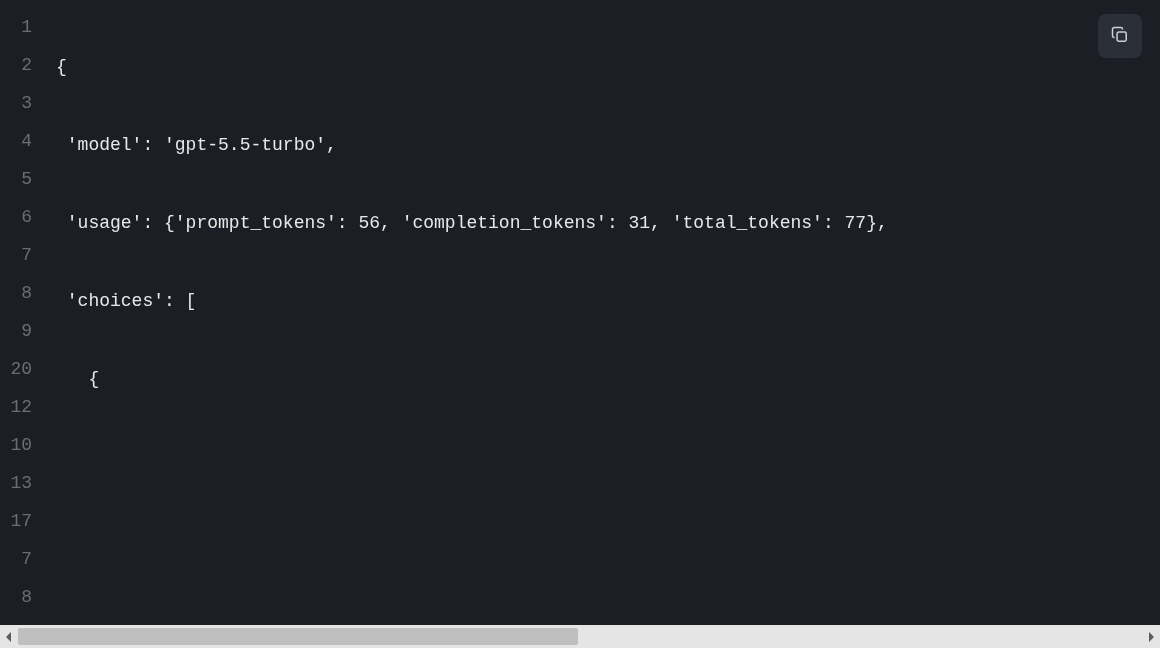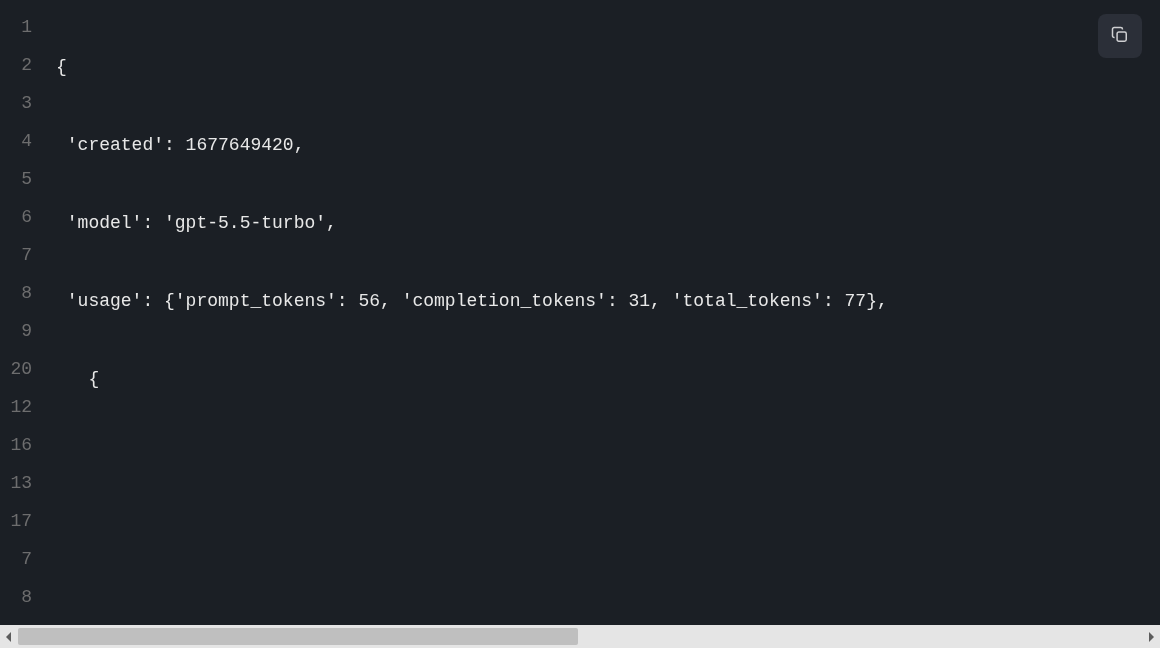--- a/index.html
+++ b/index.html
@@ -135,31 +135,31 @@
       <div class="line-number">2</div>
       <div class="line-number">3</div>
       <div class="line-number">4</div>
       <div class="line-number">5</div>
       <div class="line-number">6</div>
       <div class="line-number">7</div>
       <div class="line-number">8</div>
       <div class="line-number">9</div>
       <div class="line-number">20</div>
       <div class="line-number">12</div>
-      <div class="line-number">16</div>
+      <div class="line-number">10</div>
       <div class="line-number">13</div>
       <div class="line-number">17</div>
       <div class="line-number">7</div>
       <div class="line-number">8</div>
     </div>
     <div class="code-lines">
       <div class="code-line">{</div>
-      <div class="code-line"> 'created': 1677649420,</div>
       <div class="code-line"> 'model': 'gpt-5.5-turbo',</div>
       <div class="code-line"> 'usage': {'prompt_tokens': 56, 'completion_tokens': 31, 'total_tokens': 77},</div>
+      <div class="code-line"> 'choices': [</div>
       <div class="code-line">   {</div>
       
       
       
       
       
       
       
       
     </div>

